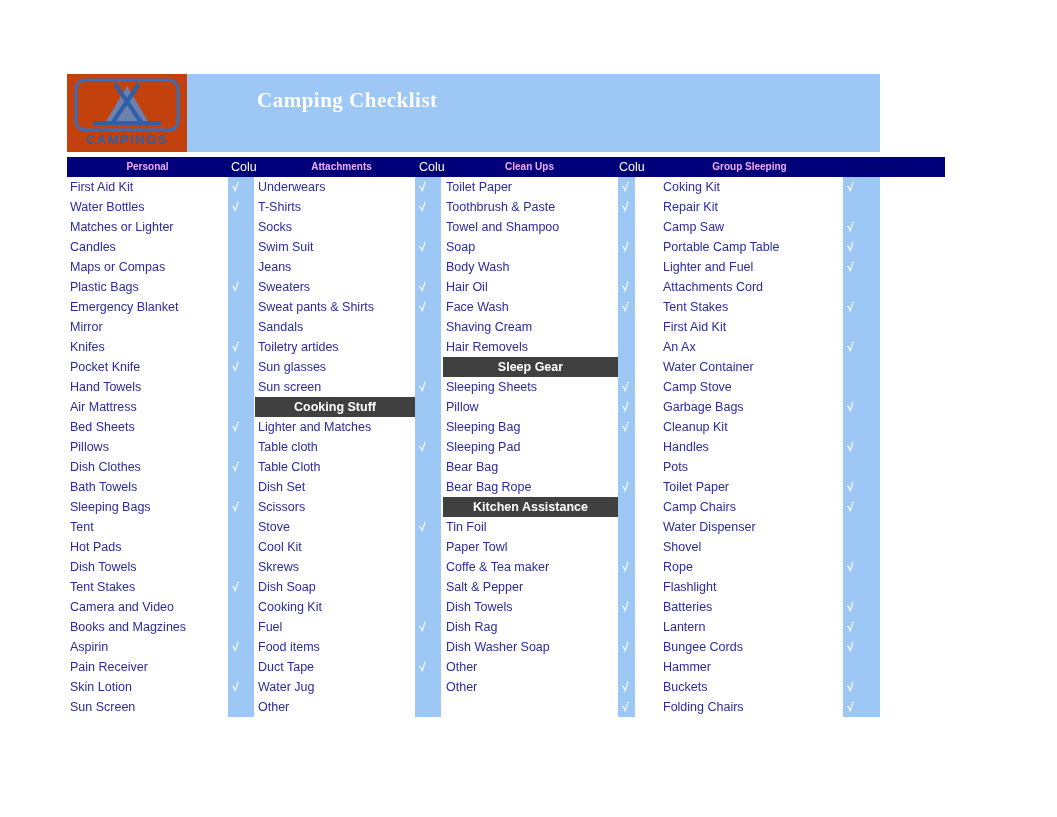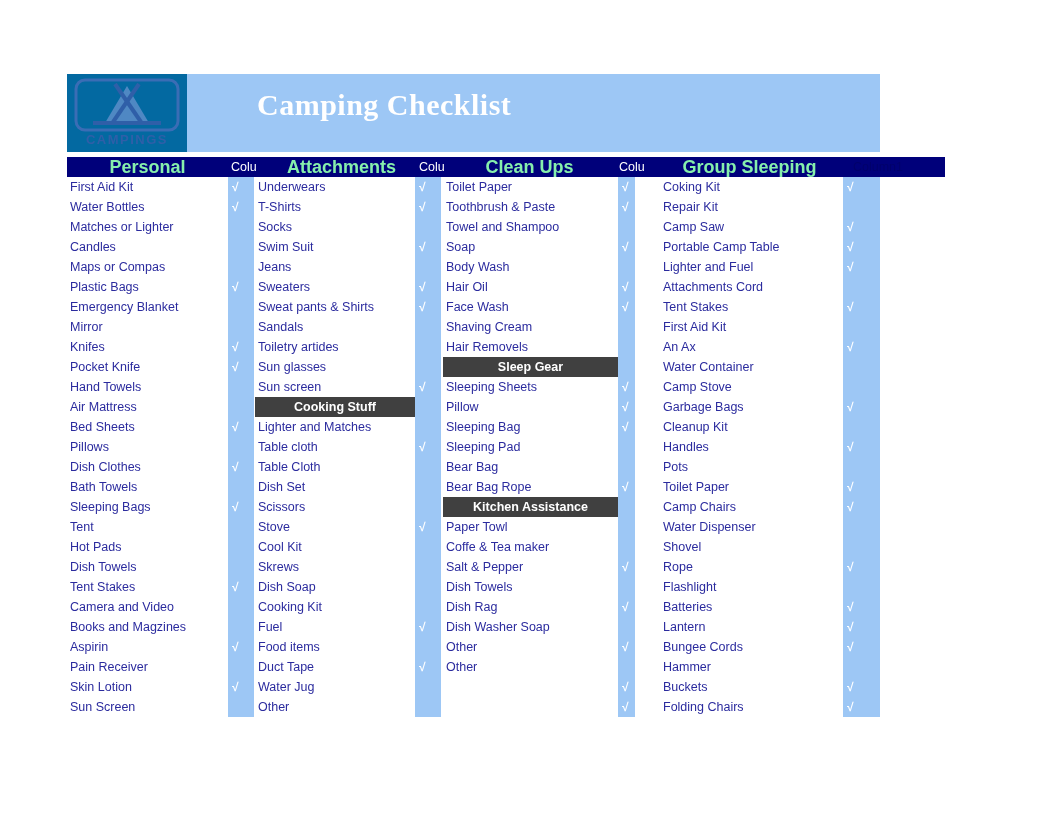--- a/index.html
+++ b/index.html
@@ -21,49 +21,49 @@
   #banner {
     position: absolute;
     left: 67px; top: 74px;
     width: 813px; height: 78px;
     background: #9dc7f5;
   }
   #logo-box {
     position: absolute;
     left: 0px; top: 0px;
     width: 120px; height: 78px;
-    background: #0369a1;
+    background: #c2410c;
     display: flex; align-items: center; justify-content: center;
   }
   #logo-svg { display: block; }
   #banner-title {
     position: absolute;
     left: 190px; top: 14px;
     font-family: "Liberation Serif", "DejaVu Serif", serif;
-    font-size: 30px;
+    font-size: 21px;
     font-weight: bold;
     color: #ffffff;
     letter-spacing: 0.5px;
     white-space: nowrap;
   }
 
   
   #header-row {
     position: absolute;
     left: 67px; top: 157px;
     width: 878px; height: 20px;
     background: #00007a;
   }
   .hdr {
     position: absolute;
     top: 0; height: 20px;
     line-height: 20px;
-    font-size: 18px;
+    font-size: 10px;
     font-weight: bold;
-    color: #86efac;
+    color: #f0abfc;
     white-space: nowrap;
     overflow: hidden;
   }
   .hdr.center { text-align: center; }
   .hdr.colu {
     font-weight: normal;
     font-size: 12.5px;
     text-align: left;
     padding-left: 3px;
     color: #ffffff;
@@ -220,20 +220,21 @@
       <div class="row">Shaving Cream</div>
       <div class="row">Hair Removels</div>
       <div class="section-bar">Sleep Gear</div>
       <div class="row">Sleeping Sheets</div>
       <div class="row">Pillow</div>
       <div class="row">Sleeping Bag</div>
       <div class="row">Sleeping Pad</div>
       <div class="row">Bear Bag</div>
       <div class="row">Bear Bag Rope</div>
       <div class="section-bar">Kitchen Assistance</div>
+      <div class="row">Tin Foil</div>
       <div class="row">Paper Towl</div>
       <div class="row">Coffe &amp; Tea maker</div>
       <div class="row">Salt &amp; Pepper</div>
       <div class="row">Dish Towels</div>
       <div class="row">Dish Rag</div>
       <div class="row">Dish Washer Soap</div>
       <div class="row">Other</div>
       <div class="row">Other</div>
     </div>
   <div class="col-block" id="col-3" style="left:648px;width:195px;margin-left:12px;">

